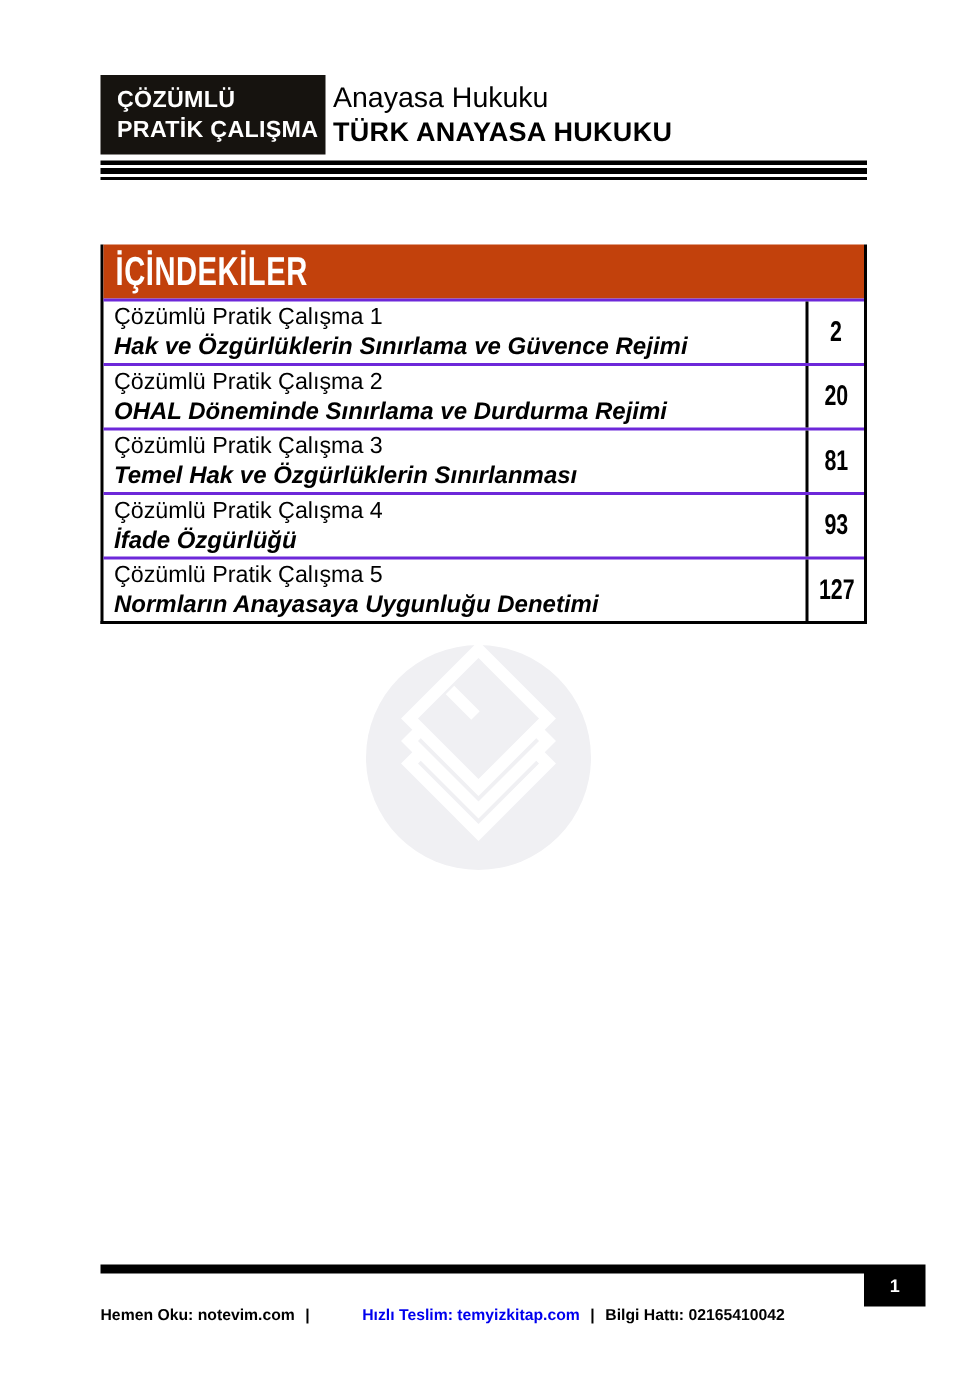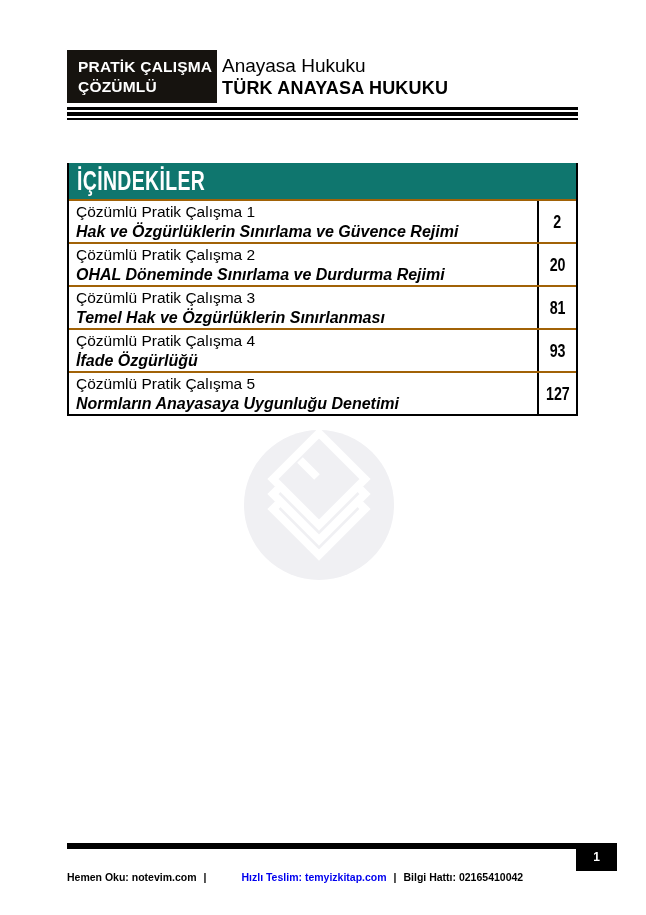--- a/index.html
+++ b/index.html
@@ -36,29 +36,29 @@
   .rule-triple .r2 { height:4px; background:#000; }
   .rule-triple .r3 { height:2px; background:#000; }
 
   
   .toc {
     position:absolute; left:67px; top:163px; width:511px;
     border:2px solid #000; border-top:none;
     background:#fff;
   }
   .toc-header {
-    height:36px; background:#0f766e; color:#fff;
+    height:36px; background:#c2410c; color:#fff;
     display:flex; align-items:center; padding-left:8px;
   }
   .toc-title-text {
     font-size:27px; font-weight:bold; white-space:nowrap;
     transform:scaleX(0.72); transform-origin:left center;
     letter-spacing:0.5px;
   }
-  .toc-row { display:flex; border-top:2px solid #a16207; height:43px; }
+  .toc-row { display:flex; border-top:2px solid #6d28d9; height:43px; }
   .toc-cell-main {
     flex:1; min-width:0;
     display:flex; flex-direction:column; justify-content:center;
     padding:1px 4px 0 7px;
   }
   .toc-label { font-size:15.5px; line-height:20px; color:#000; white-space:nowrap; }
   .toc-item-title {
     font-size:16px; font-weight:bold; font-style:italic;
     line-height:20px; white-space:nowrap;
   }
@@ -95,22 +95,22 @@
   }
   .footer-link { color:#0000ee; cursor:pointer;padding-left:28px; }
   .footer-sep { color:#000; }
 </style>
 </head>
 <body>
 
 <div class="page">
 
   <div class="series-box">
+    <span>ÇÖZÜMLÜ</span>
     <span>PRATİK ÇALIŞMA</span>
-    <span>ÇÖZÜMLÜ</span>
   </div>
   <div class="course">
     <div class="course-title">Anayasa Hukuku</div>
     <div class="course-subtitle">TÜRK ANAYASA HUKUKU</div>
   </div>
   <div class="rule-triple">
     <div class="r1"></div>
       <div class="g"></div>
       <div class="r2"></div>
       <div class="g"></div>

